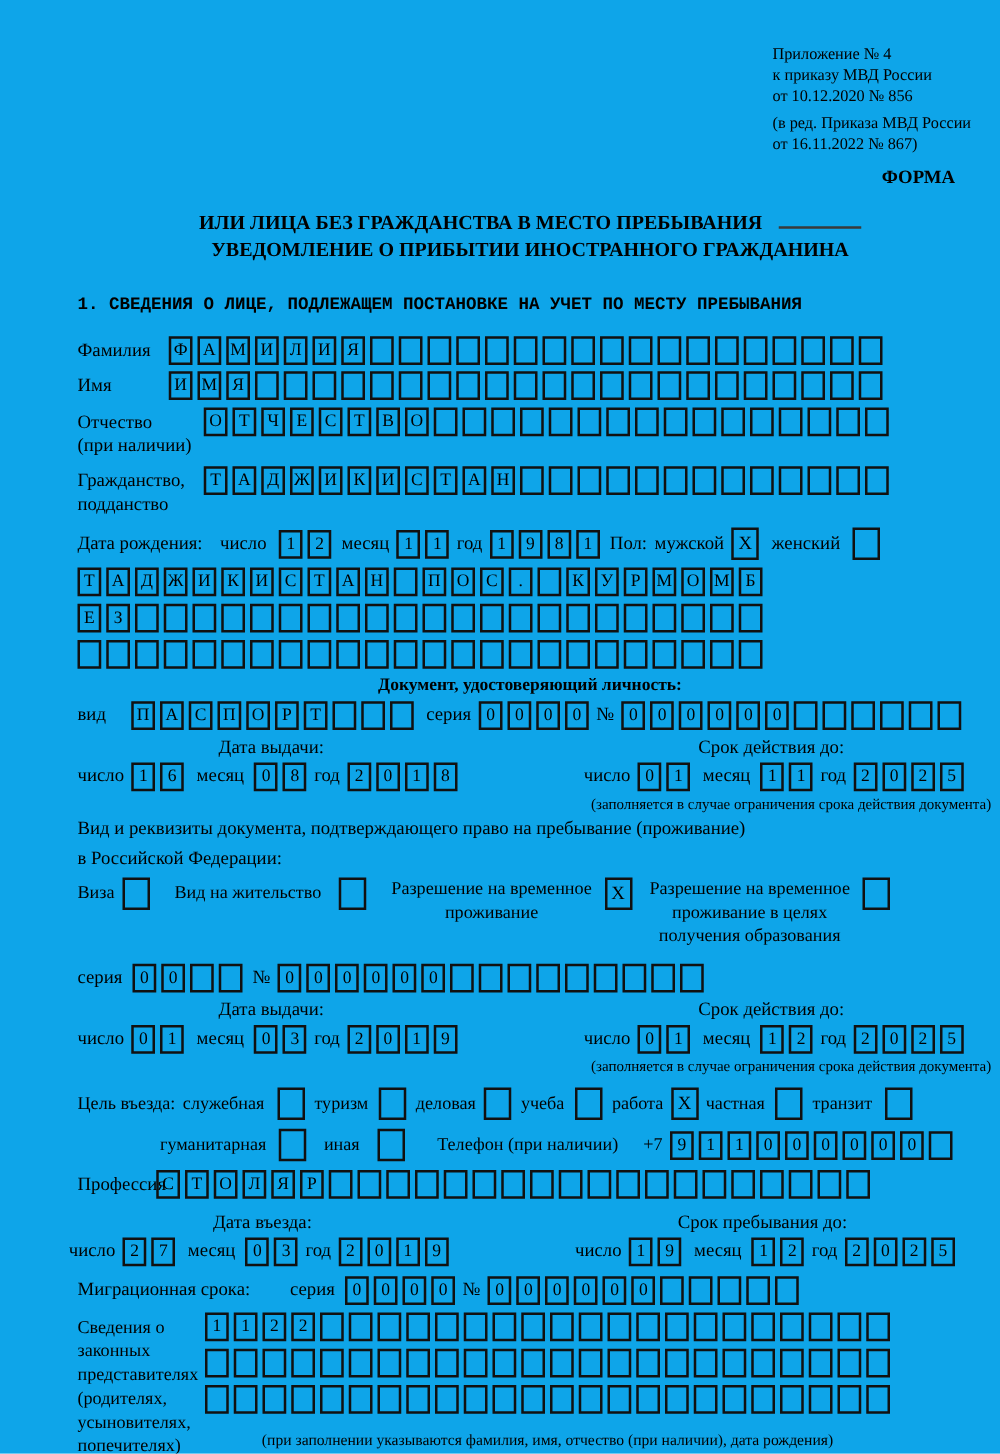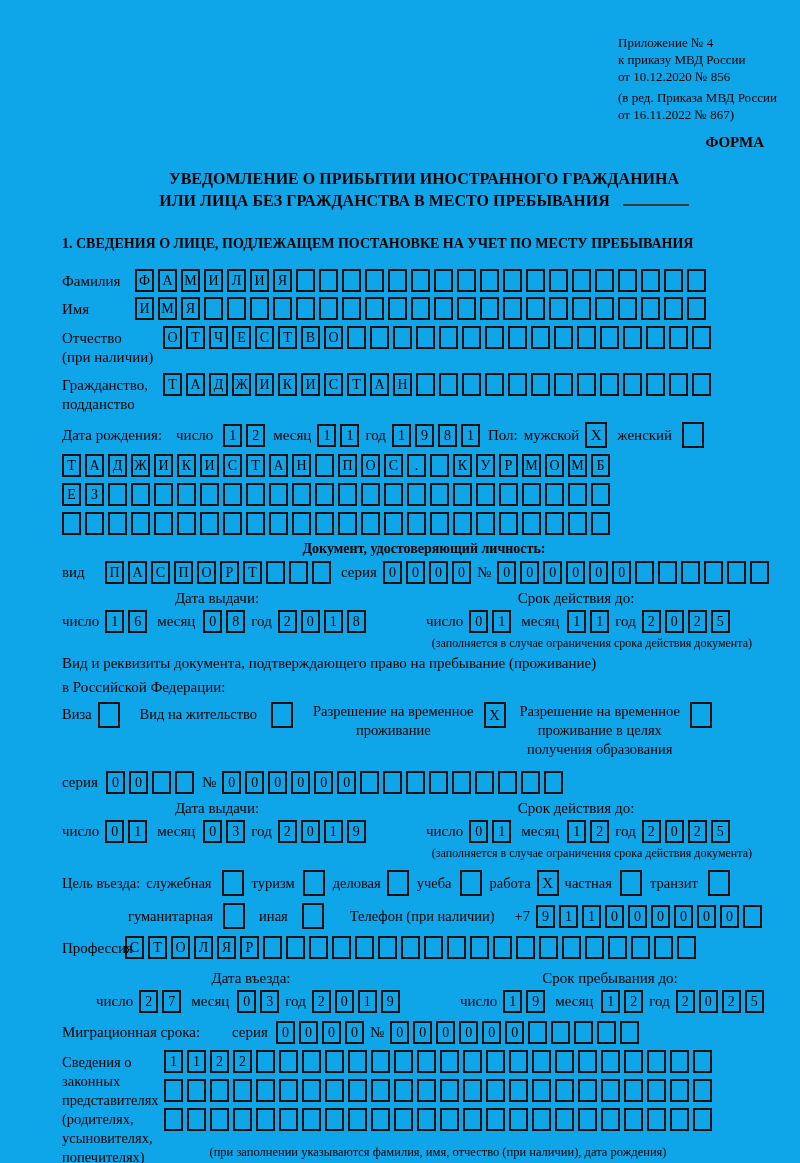--- a/index.html
+++ b/index.html
@@ -5,38 +5,38 @@
   html,body{margin:0;padding:0;background:#ffffff;}
   .page{position:relative;width:800px;height:1163px;box-sizing:border-box;
         padding:34px 14px 0 62px;background:#0ea5e9;color:#000;
         font-family:"Liberation Serif","DejaVu Serif",serif;overflow:hidden;}
   
   .hdr{margin-left:556px;font-size:13px;line-height:17px;}
   .hdr .rev{margin-top:4px;}
   .forma{font-weight:bold;font-size:15px;text-align:right;padding-right:22px;margin-top:11px;}
   .title{font-weight:bold;font-size:16px;line-height:22px;text-align:center;margin-top:17px;}
   .tuline{display:inline-block;width:66px;border-bottom:2.5px solid #3a3a3a;margin-left:13px;}
-  .sech{font-weight:bold;font-size:14px;margin-top:24px;}
+  .sech{font-weight:bold;font-size:14px;margin-top:24px;font-family:Liberation Mono, monospace;}
   
   .row{display:flex;align-items:flex-start;margin-top:5px;}
   .irow{display:flex;align-items:center;margin-top:5px;font-size:15px;}
   .lbl{font-size:15px;line-height:19px;padding-top:3px;flex:none;}
   .lbl2{font-size:15px;line-height:19px;flex:none;}
   .boxes{display:flex;gap:4px;flex:none;}
   .box{width:15px;height:19px;border:2px solid #111;font-size:14px;line-height:19px;
        text-align:center;flex:none;}
   .cbox{width:18px;height:22px;border:2px solid #111;font-size:15px;line-height:22px;
         text-align:center;flex:none;display:inline-block;}
   .w-sur{width:73px;}.w-name{width:73px;}.w-pat{width:101px;}.w-cit{width:85px;}
   .w-bp{width:133px;}.w-vid{width:43px;}.w-prof{width:63px;}
   .ml6{margin-left:6px;}.ml8{margin-left:8px;}.ml10{margin-left:10px;}
   .ml14{margin-left:14px;}.ml20{margin-left:20px;}.ml26{margin-left:26px;}
   .col{display:flex;flex-direction:column;gap:6px;}
   .doc-heading{font-weight:bold;font-size:14px;text-align:center;margin-top:6px;}
-  .date-pair{display:flex;margin-top:5px;}
+  .date-pair{display:flex;margin-top:5px;gap:41px;}
   .dg{flex:none;}
   .dg-left{width:310px;}
   .dg-right{margin-left:28px;width:352px;}
   .dg-title{text-align:center;font-size:15px;line-height:19px;}
   .dg-row{display:flex;align-items:center;margin-top:2px;font-size:15px;}
   .dg-note{font-size:12px;text-align:right;margin-top:3px;white-space:nowrap;}
   .para{font-size:15px;line-height:20px;margin-top:7px;}
   .res-opts{display:flex;align-items:flex-start;margin-top:5px;font-size:14.5px;line-height:19px;}
   .opt-multi{text-align:center;flex:none;}
   .rep-lbl{width:102px;font-size:14.5px;line-height:19px;flex:none;}
@@ -52,22 +52,22 @@
     <div>Приложение № 4</div>
     <div>к приказу МВД России</div>
     <div>от 10.12.2020 № 856</div>
     <div class="rev">(в ред. Приказа МВД России</div>
     <div>от 16.11.2022 № 867)</div>
   </div>
 
   <div class="forma">ФОРМА</div>
 
   <div class="title">
+    <div><span>ИЛИ ЛИЦА БЕЗ ГРАЖДАНСТВА В МЕСТО ПРЕБЫВАНИЯ</span><span class="tuline"></span></div>
     <div>УВЕДОМЛЕНИЕ О ПРИБЫТИИ ИНОСТРАННОГО ГРАЖДАНИНА</div>
-    <div><span>ИЛИ ЛИЦА БЕЗ ГРАЖДАНСТВА В МЕСТО ПРЕБЫВАНИЯ</span><span class="tuline"></span></div>
   </div>
 
   <div class="sech">1. СВЕДЕНИЯ О ЛИЦЕ, ПОДЛЕЖАЩЕМ ПОСТАНОВКЕ НА УЧЕТ ПО МЕСТУ ПРЕБЫВАНИЯ</div>
 
   <div class="row" style="margin-top:17px;">
     <div class="lbl w-sur">Фамилия</div>
     <div class="boxes">
         <span class="box">Ф</span>
         <span class="box">А</span>
         <span class="box">М</span>

